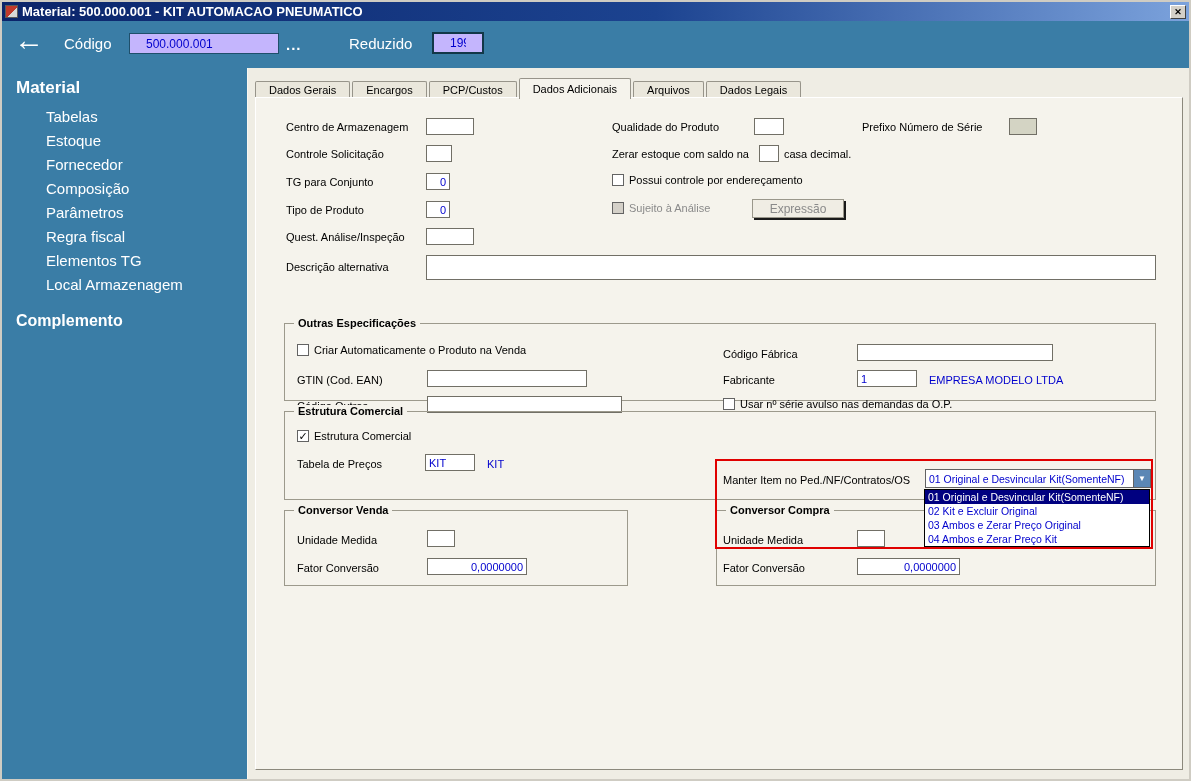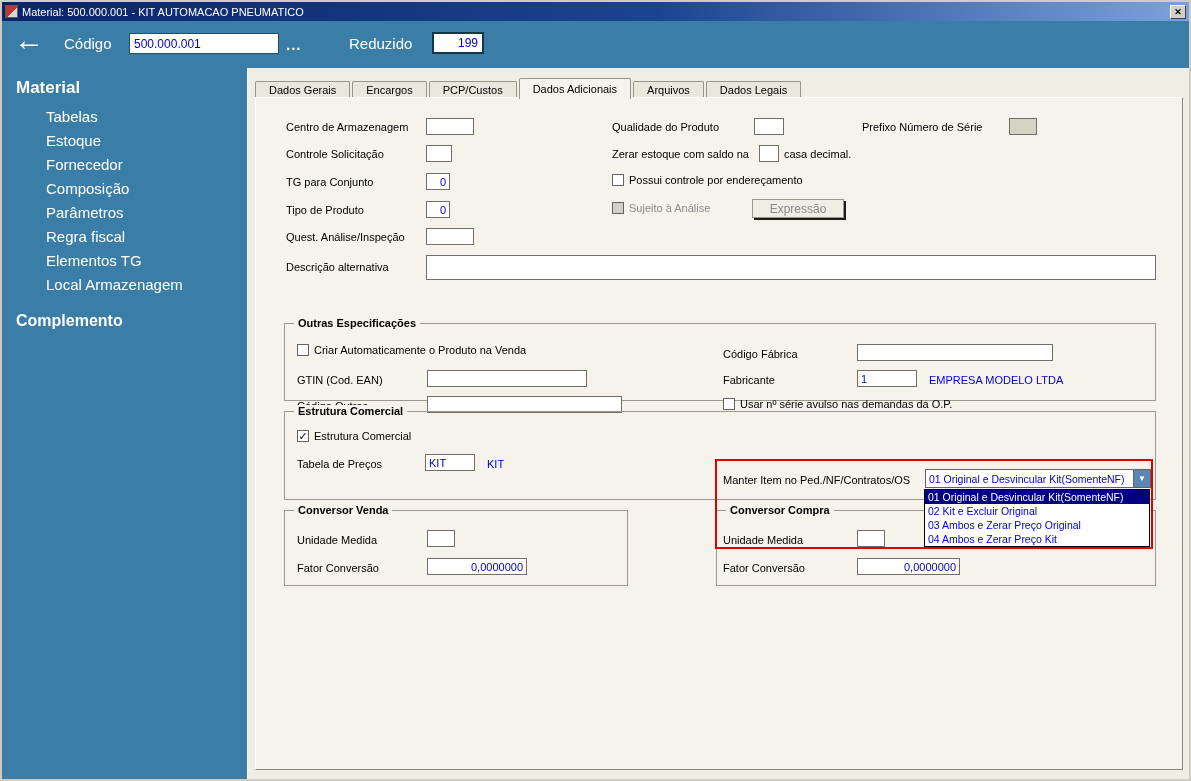--- a/index.html
+++ b/index.html
@@ -4,29 +4,29 @@
 <style>
   * { margin:0; padding:0; box-sizing:border-box; }
   body { font-family:"Liberation Sans", sans-serif; background:#fff; }
   .window { position:relative; width:1191px; height:781px; background:#efede4; overflow:hidden; border:2px solid #cfccc3; outline:1px solid #6f6f6f; }
 
   
   .titlebar { position:absolute; left:0; top:0; width:100%; height:19px;
     background:linear-gradient(90deg,#0a246a 0%,#1c4390 55%,#7ba2dc 100%);
     display:flex; align-items:center; gap:4px; padding:0 3px; }
   .app-icon { width:13px; height:13px; background:linear-gradient(135deg,#c0392b 0 55%,#d8d8d8 55% 100%); border:1px solid #5a5a5a; }
-  .title-text { color:#fff; font-size:11px; font-weight:normal; flex:1; white-space:nowrap; }
+  .title-text { color:#fff; font-size:13px; font-weight:bold; flex:1; white-space:nowrap; }
   .close-btn { width:16px; height:14px; background:#d4d0c8; border:1px solid; border-color:#fff #404040 #404040 #fff;
     font-size:9px; font-weight:bold; color:#000; display:flex; align-items:center; justify-content:center; cursor:pointer; }
 
   
   .header { position:absolute; left:0; top:19px; width:100%; height:47px; background:#3a7da6; }
   .back-arrow { position:absolute; left:12px; top:2px; color:#fff; font-size:30px; font-weight:bold; cursor:pointer; }
   .hdr-label { position:absolute; color:#fff; font-size:15px; }
-  .hdr-input { position:absolute; background:#ffffff; color:#0000cd; font-size:12px; border:1px solid #1f4f6b; padding:0 4px; font-family:inherit; }
+  .hdr-input { position:absolute; background:#c4b5fd; color:#0000cd; font-size:12px; border:1px solid #1f4f6b; padding:0 16px; font-family:inherit; }
   .browse-dots { position:absolute; color:#fff; font-size:15px; font-weight:bold; letter-spacing:1px; cursor:pointer; }
 
   
   .sidebar { position:absolute; left:0; top:66px; width:245px; height:715px; background:#3a7da6; color:#fff; }
   .side-heading { position:absolute; left:14px; font-size:17px; font-weight:bold; white-space:nowrap; }
   .side-item { position:absolute; left:44px; font-size:15px; white-space:nowrap; cursor:pointer; }
 
   
   .main { position:absolute; left:245px; top:66px; width:946px; height:715px; background:#efede4; border-left:1px solid #f8f7f2; }
   .tabs { position:absolute; left:7px; top:11px; display:flex; align-items:flex-end; height:20px; }

